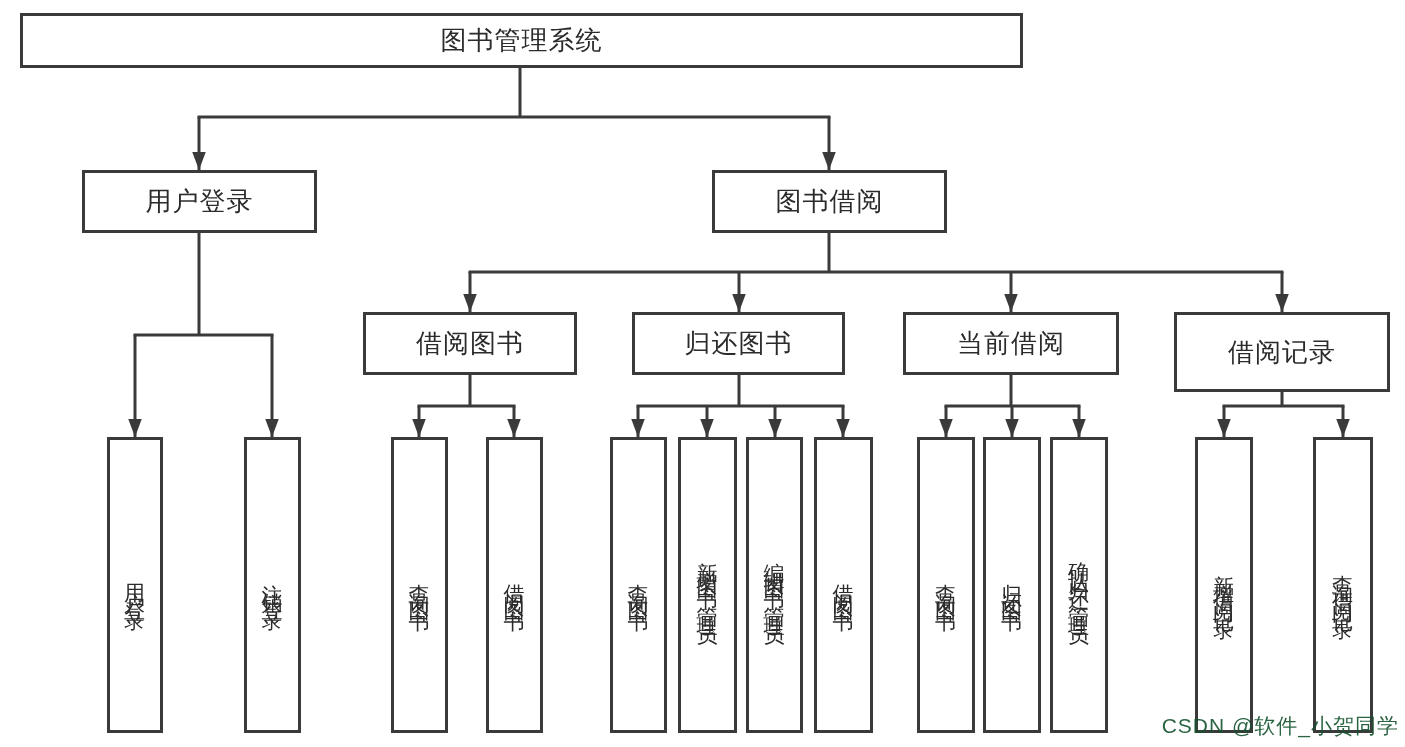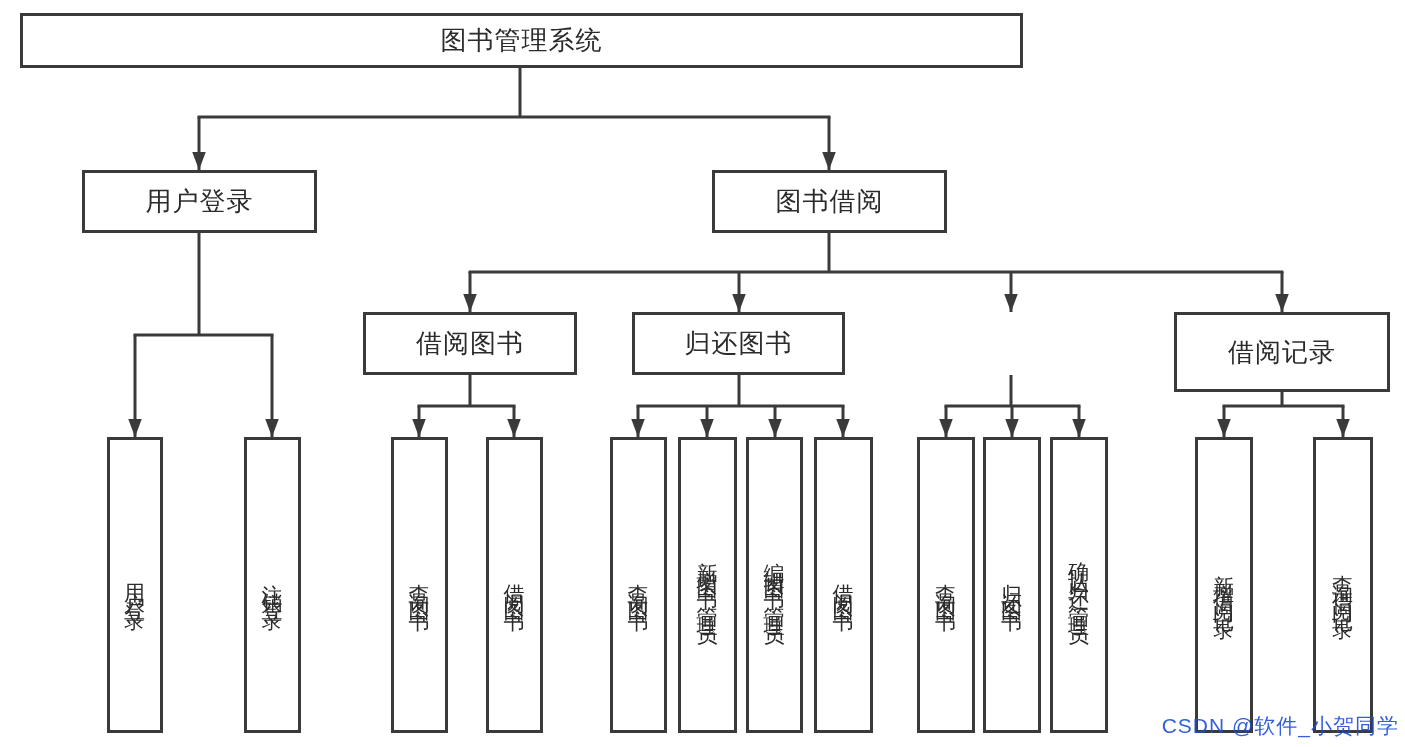--- a/index.html
+++ b/index.html
@@ -41,21 +41,21 @@
     letter-spacing: 9px;
     line-height: 1.1;
   }
   .watermark {
     position: absolute;
     right: 6px;
     top: 712px;
     z-index: 5;
     font-size: 21px;
     letter-spacing: 1px;
-    color: #1d4ed8;
+    color: #14532d;
     opacity: 0.9;
     white-space: nowrap;
   }
 </style>
 </head>
 <body>
 
 <div class="canvas">
 
   <svg class="edges" viewBox="0 0 1405 747" xmlns="http://www.w3.org/2000/svg">
@@ -123,20 +123,23 @@
   <div class="node" style="left:712px;top:170px;width:235px;height:63px">
     <span class="lbl">图书借阅</span>
   </div>
 
   <div class="node" style="left:363px;top:312px;width:214px;height:63px">
     <span class="lbl">借阅图书</span>
   </div>
   <div class="node" style="left:632px;top:312px;width:213px;height:63px">
     <span class="lbl">归还图书</span>
   </div>
+  <div class="node" style="left:903px;top:312px;width:216px;height:63px">
+    <span class="lbl">当前借阅</span>
+  </div>
   <div class="node" style="left:1174px;top:312px;width:216px;height:80px">
     <span class="lbl">借阅记录</span>
   </div>
 
   <div class="node" style="left:107px;top:437px;width:56px;height:296px">
     <span class="vlbl">用户登录</span>
   </div>
   <div class="node" style="left:244px;top:437px;width:57px;height:296px">
     <span class="vlbl">注销登录</span>
   </div>

